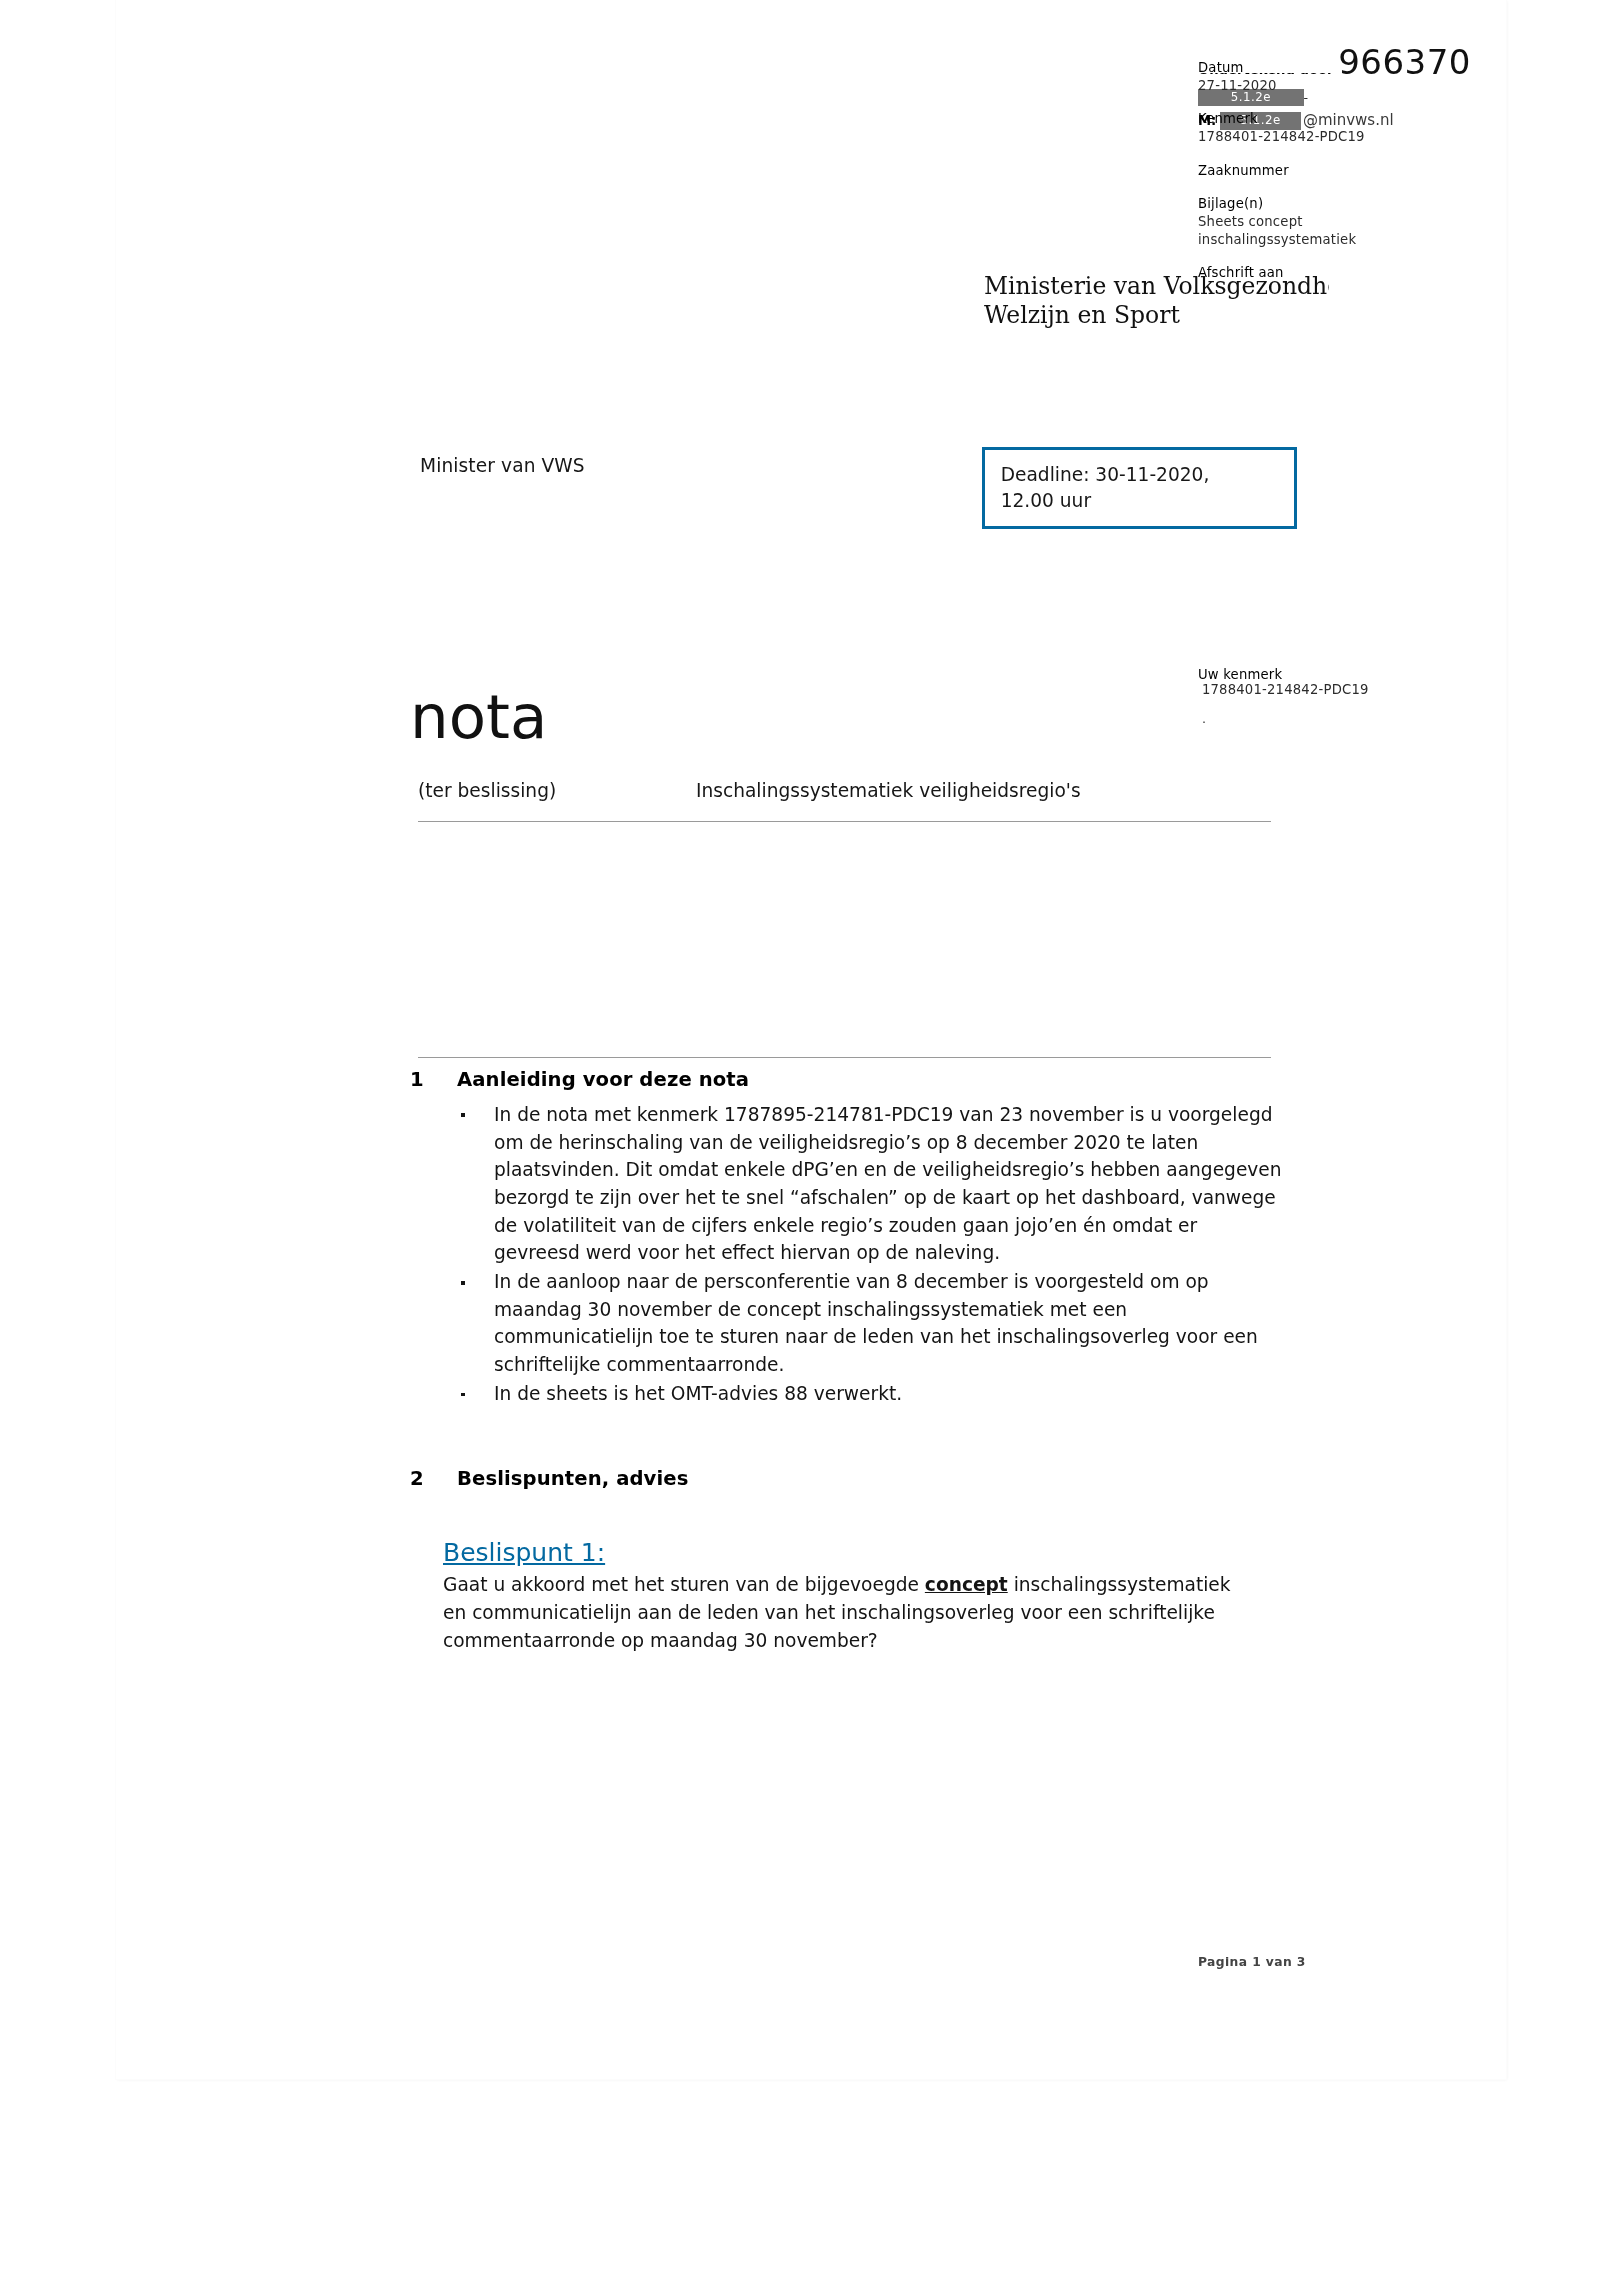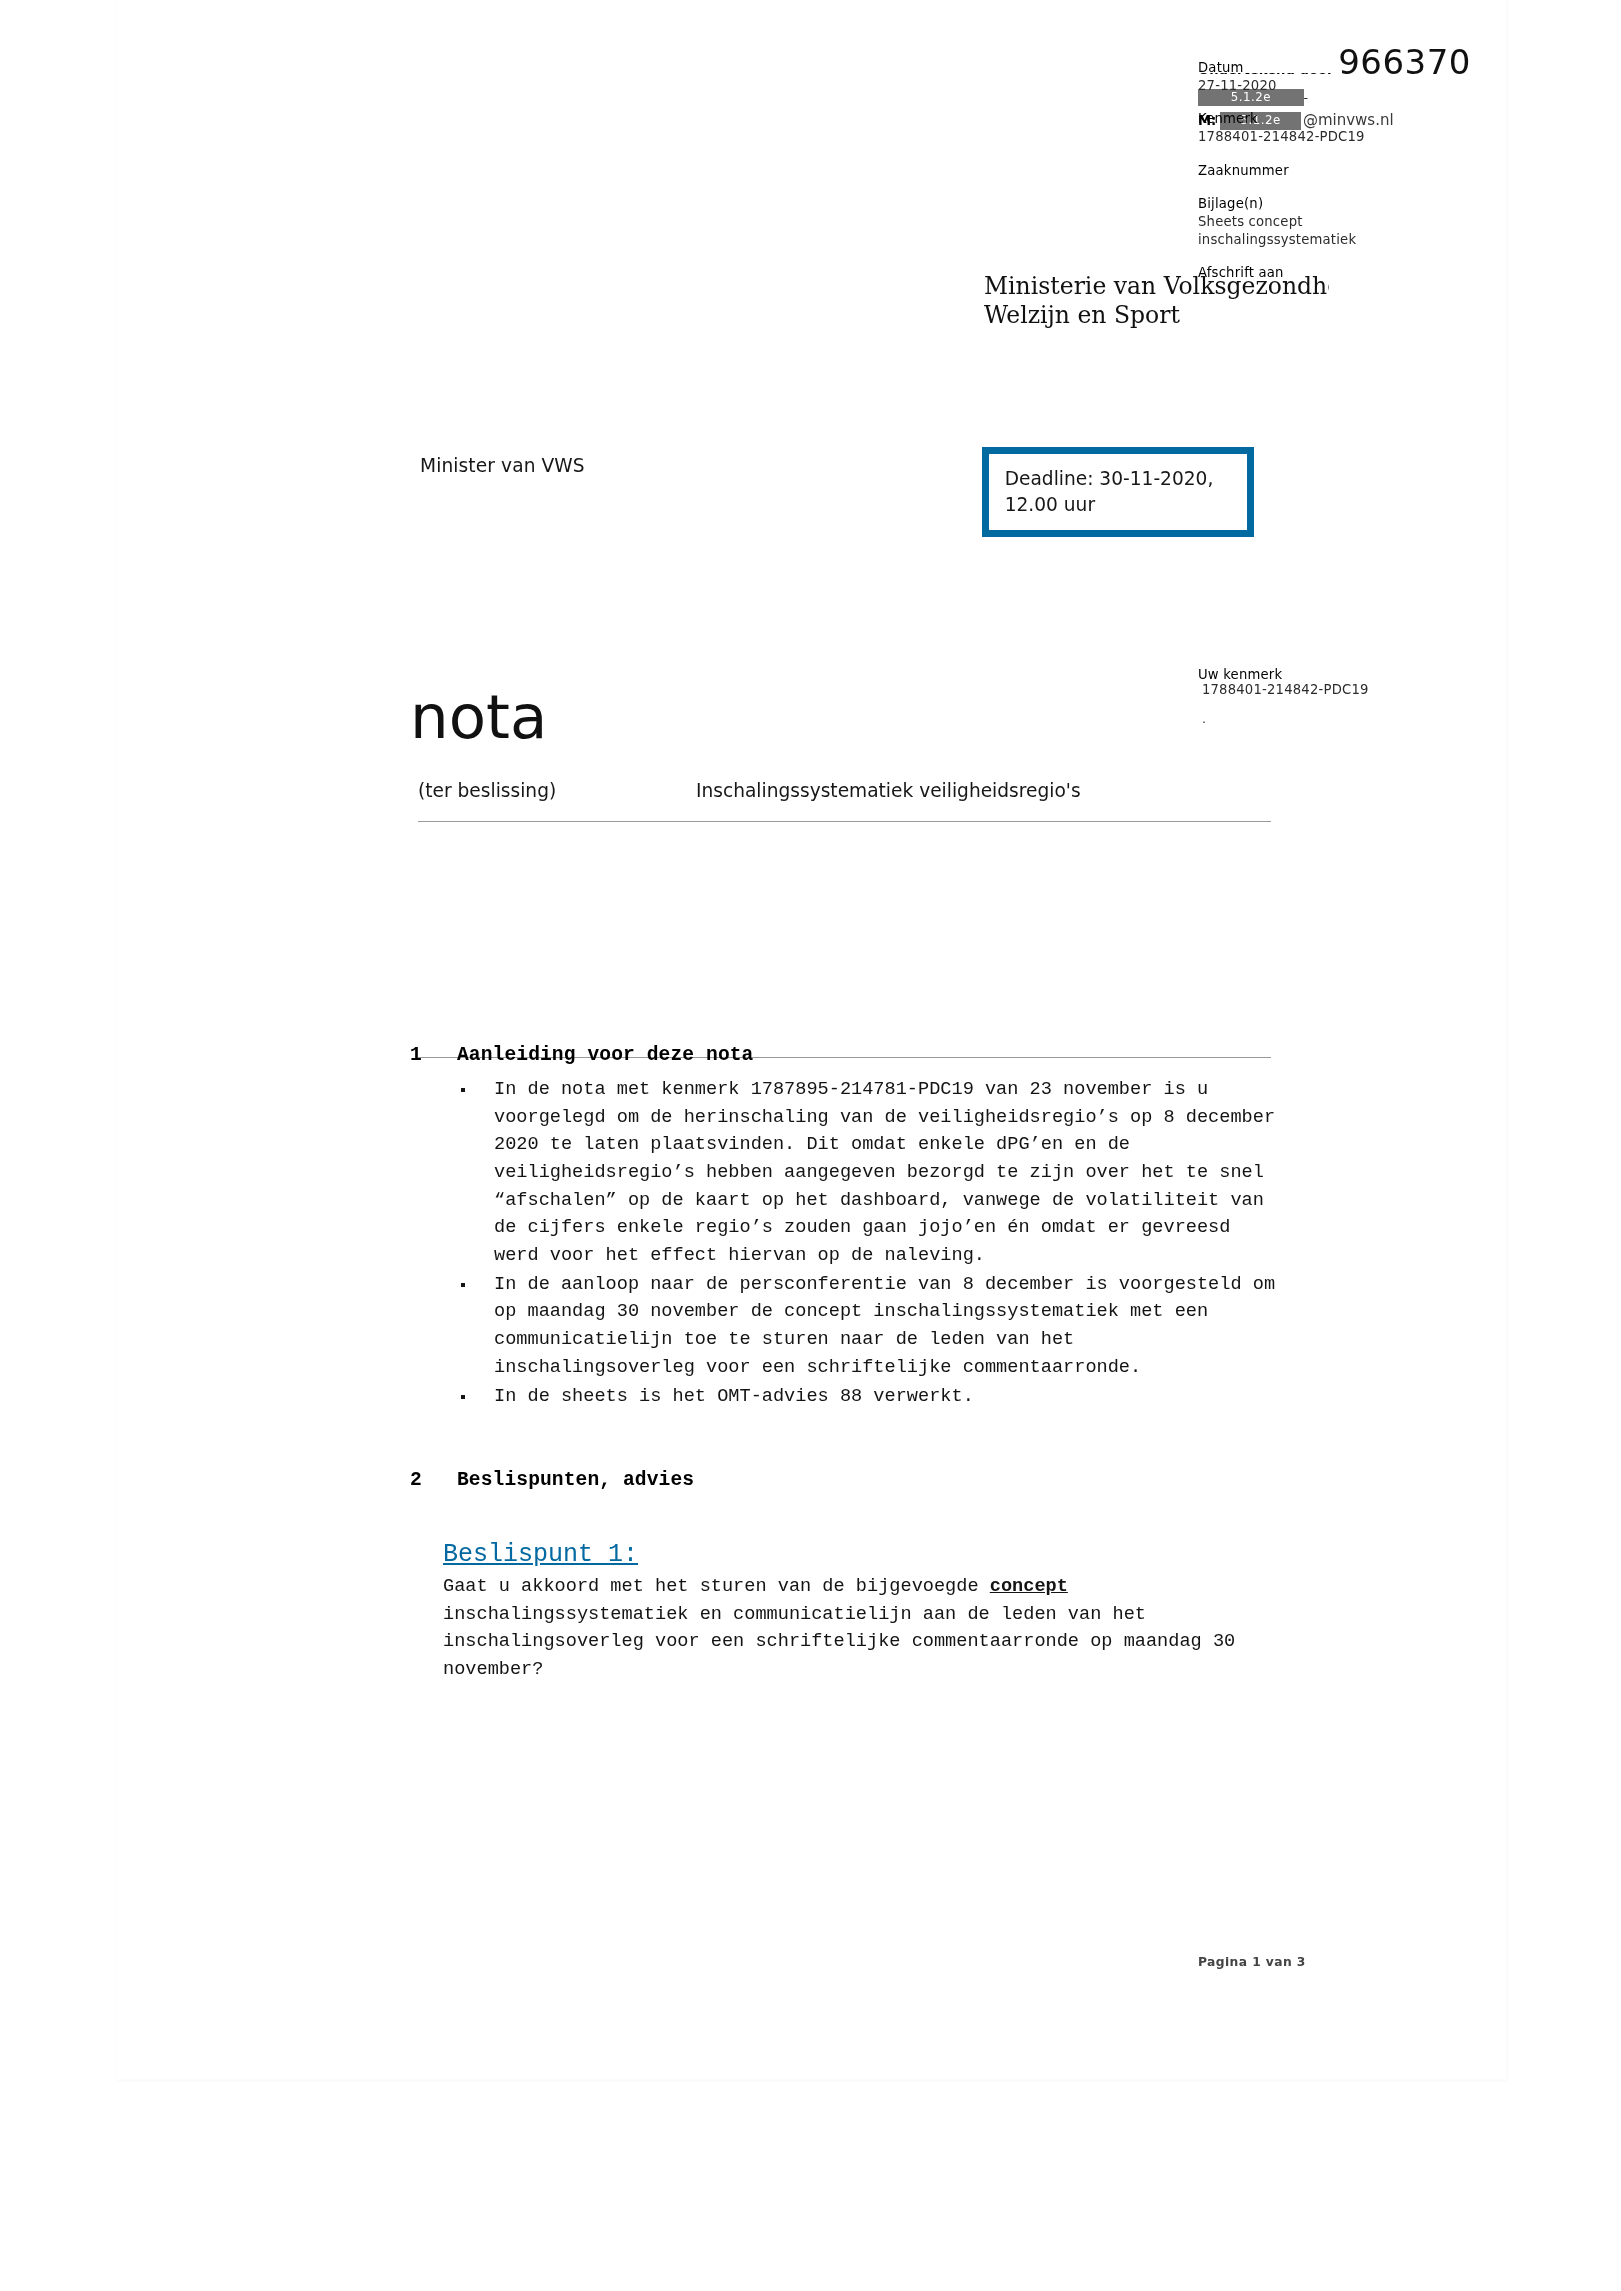--- a/index.html
+++ b/index.html
@@ -152,23 +152,23 @@
     font-size: 18.6px;
     color: #171717;
     letter-spacing: 0.1px;
   }
 
   
   #deadline-box {
     position: absolute;
     left: 866px;
     top: 447px;
-    width: 272px;
+    width: 315px;
     min-height: 61px;
-    border: 7px solid #0369a1;
+    border: 3px solid #0369a1;
     padding: 11.8px 13.7px 11.8px 15.7px;
     box-sizing: border-box;
     font-size: 18.6px;
     line-height: 1.42;
     color: #171717;
   }
 
   
   #nota-title {
     position: absolute;
@@ -204,24 +204,23 @@
     height: 1px;
     background: #9a9a9a;
   }
   #rule-1 { top: 821px; }
   #rule-2 { top: 1057px; }
 
   
   #body-content {
     position: absolute;
     left: 294px;
-    top: 1044px;
+    top: 1068px;
     width: 872px;
     color: #141414;
-    font-family: Liberation Mono, monospace;
   }
   .section-head {
     font-size: 19.6px;
     font-weight: bold;
     color: #000000;
     margin-bottom: 9.8px;
     letter-spacing: 0.1px;
   }
   .section-num {
     display: inline-block;

